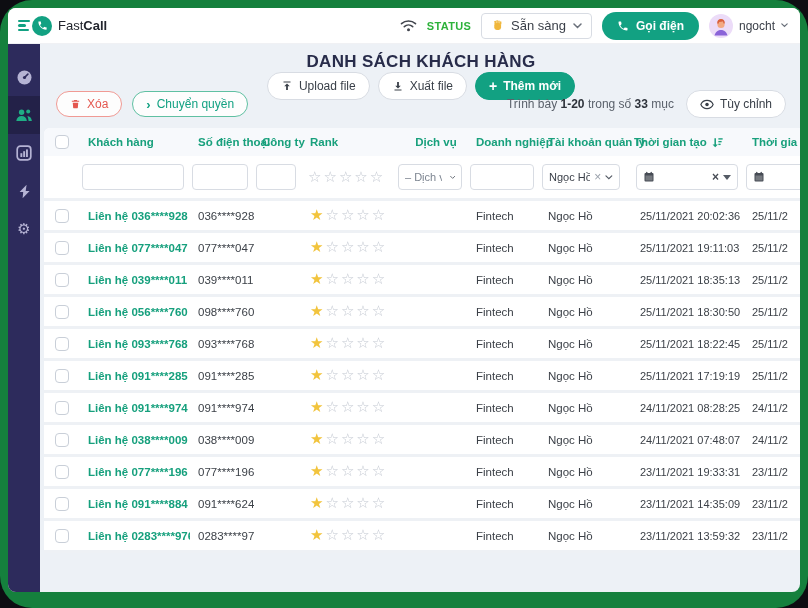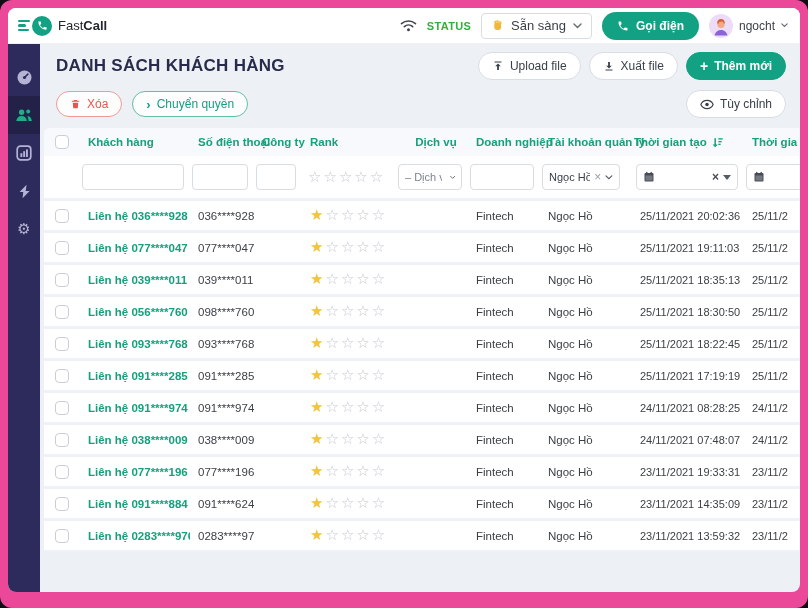--- a/index.html
+++ b/index.html
@@ -1,17 +1,17 @@
 <!DOCTYPE html>
 <html><head>
 <meta charset="utf-8">
 <style>
   * { margin:0; padding:0; box-sizing:border-box; }
   html,body { width:808px; height:608px; background:#0d0d12; font-family:"Liberation Sans","DejaVu Sans",sans-serif; }
-  .window { width:808px; height:608px; padding:8px 8px 16px 8px; background:#ec4899; border-radius:12px; }
+  .window { width:808px; height:608px; padding:8px 8px 16px 8px; background:#15803d; border-radius:32px; }
   .app { width:100%; height:100%; background:#edf1f6; border-radius:8px; overflow:hidden; display:flex; flex-direction:column; }
 
   
   .topbar { height:36px; min-height:36px; background:#fff; display:flex; align-items:center; padding:0 12px 0 10px; border-bottom:1px solid #f0f1f4; }
   .brand { display:flex; align-items:center; gap:6px; }
   .logo-lines { display:flex; flex-direction:column; gap:2px; }
   .logo-lines i { display:block; height:2.5px; background:#12a182; border-radius:2px; }
   .logo-lines i:nth-child(1){ width:12px; } .logo-lines i:nth-child(2){ width:8px; } .logo-lines i:nth-child(3){ width:11px; }
   .logo-circle { width:20px; height:20px; border-radius:50%; background:#12a182; display:flex; align-items:center; justify-content:center; margin-left:-4px; }
   .brand-text { font-size:13px; color:#23262e; }
@@ -26,21 +26,21 @@
 
   
   .body-row { flex:1; display:flex; overflow:hidden; }
   .sidebar { width:32px; min-width:32px; background:#2d2b5c; display:flex; flex-direction:column; align-items:stretch; padding-top:14px; }
   .side-item { height:38px; display:flex; align-items:center; justify-content:center; cursor:pointer; color:#b5b3d4; }
   .side-item.active { background:#232148; color:#1fae85; }
   .gear-glyph { font-size:15px; line-height:1; font-family:"DejaVu Sans",sans-serif; }
 
   .content { flex:1; padding:8px 14px 0 16px; overflow:hidden; }
 
-  .title-row { display:flex; align-items:center; justify-content:space-between; height:28px; margin-bottom:10px; }
+  .title-row { display:flex; align-items:center; justify-content:space-between; height:28px; margin-bottom:10px;flex-direction:column; }
   .page-title { font-size:17px; font-weight:800; color:#282c4a; letter-spacing:.3px; }
   .title-actions { display:flex; align-items:center; gap:8px; }
   .pill { display:flex; align-items:center; gap:6px; background:#fff; border:1px solid #d8dce3; border-radius:15px; height:28px; padding:0 13px; font-size:12px; color:#3a4049; cursor:pointer; font-family:inherit; }
   .pill.green-solid { background:#12a182; border-color:#12a182; color:#fff; font-weight:700; }
   .plus-glyph { font-size:14px; font-weight:700; line-height:1; }
 
   .toolbar-row { display:flex; align-items:center; justify-content:space-between; height:28px; margin-bottom:10px; }
   .toolbar-left { display:flex; align-items:center; gap:10px; }
   .pill.outline-red { border-color:#f09a94; color:#e4574f; height:26px; background:#fdfdfd; }
   .pill.outline-green { border-color:#5fc0a2; color:#12a182; height:26px; background:#fdfdfd; }
@@ -222,20 +222,27 @@
                   <path fill="#e4574f" d="M9 3h6l1 2h4v2H4V5h4zM6 9h12l-.9 11.1a1 1 0 0 1-1 .9H7.9a1 1 0 0 1-1-.9z"></path>
                 </svg>
             <span>Xóa</span>
           </button>
           <button class="pill outline-green">
             <span class="chev-right-glyph">›</span>
             <span>Chuyển quyền</span>
           </button>
         </div>
         <div class="toolbar-right">
+          <span class="display-text">
+            <span>Trình bày</span>
+            <b>1-20</b>
+            <span>trong số</span>
+            <b>33</b>
+            <span>mục</span>
+          </span>
           <button class="pill">
             <svg width="14" height="11" viewBox="0 0 24 18">
                   <path d="M12 2C7 2 3.2 5 1.5 9 3.2 13 7 16 12 16s8.8-3 10.5-7C20.8 5 17 2 12 2z" fill="none" stroke="#3a4049" stroke-width="2"></path>
                   <circle cx="12" cy="9" r="3" fill="#3a4049"></circle>
                 </svg>
             <span>Tùy chỉnh</span>
           </button>
         </div>
       </div>
 

